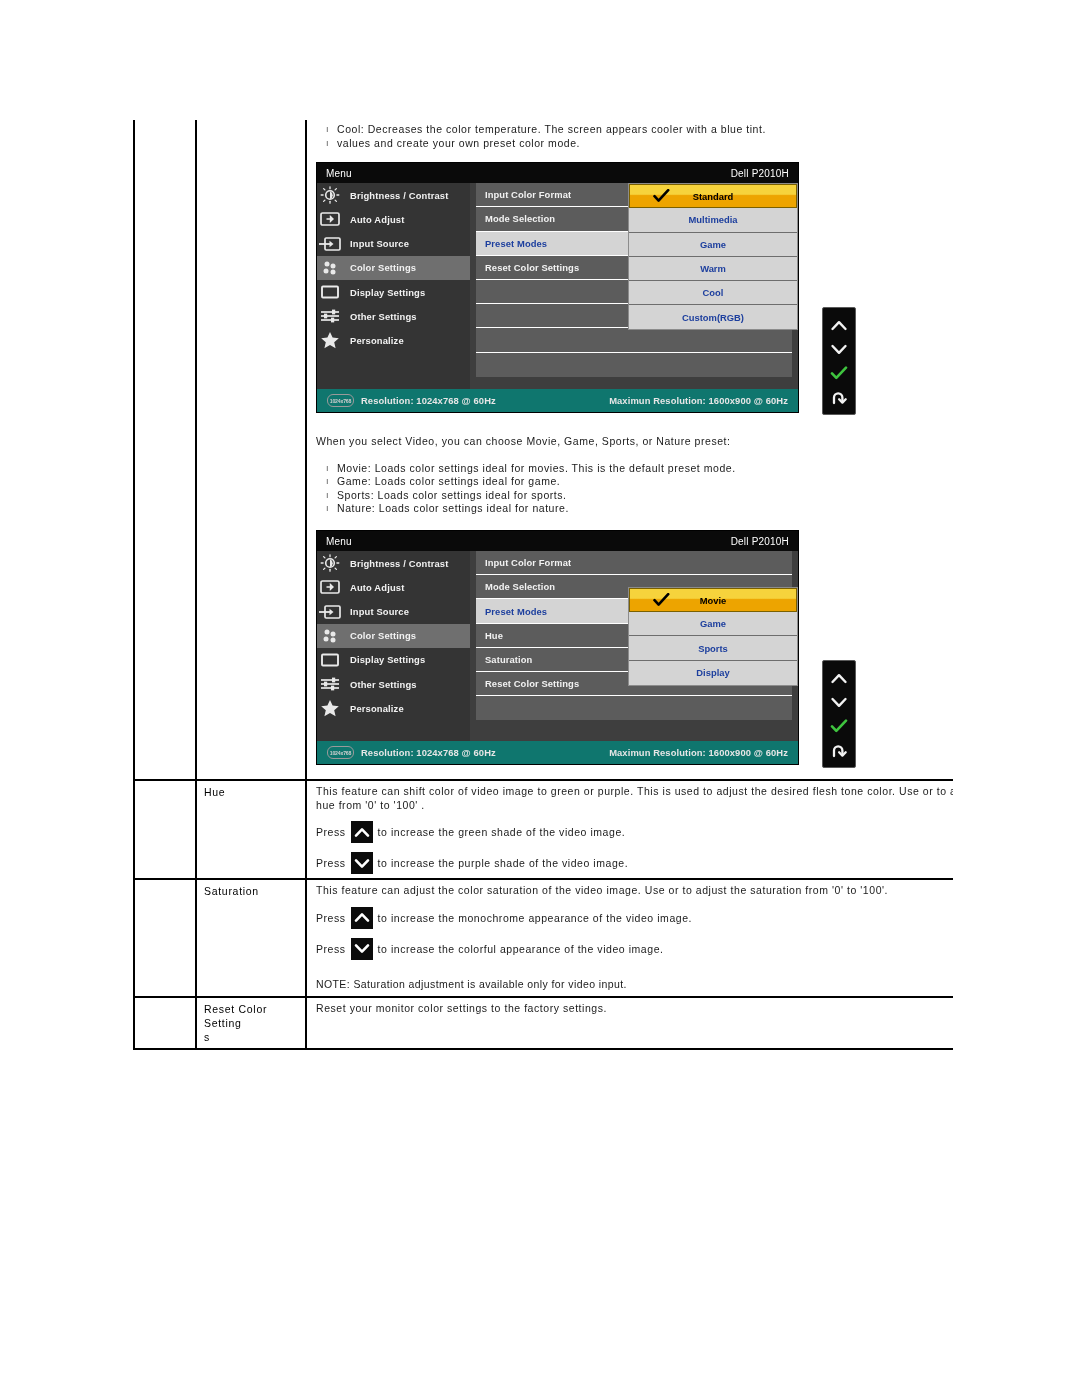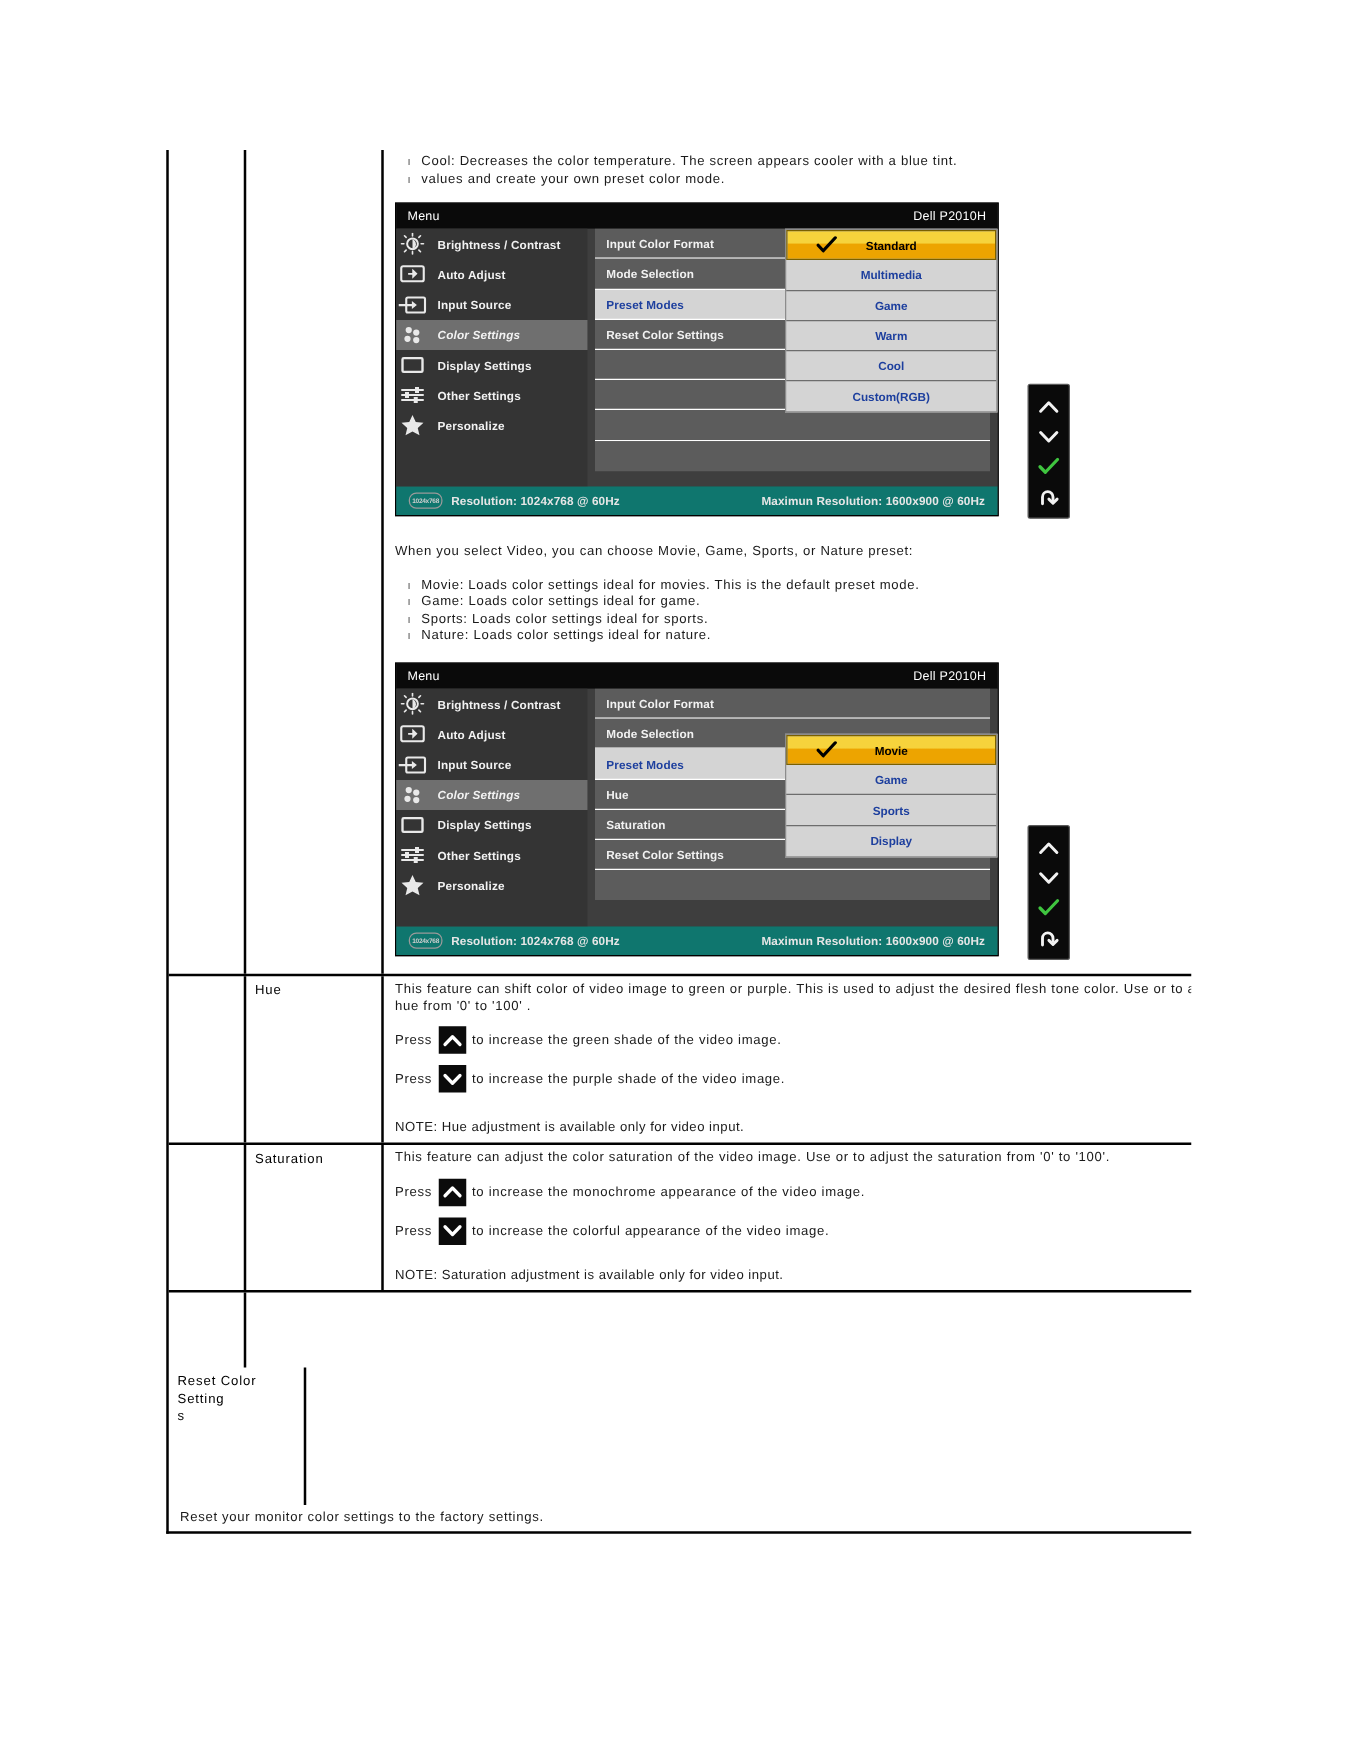--- a/index.html
+++ b/index.html
@@ -152,21 +152,21 @@
     height: 24.2px;
     display: flex;
     align-items: center;
     padding-left: 0;
     box-sizing: border-box;
     color: #f2f2f2;
     font-size: 9.4px;
     font-weight: bold;
     letter-spacing: 0.15px;
   }
-  .nav-item.active { background: #6f6f6f; font-style: italic; }
+  .nav-item.active { background: #6f6f6f; }
   .nav-ico {
     width: 26px;
     flex: 0 0 26px;
     height: 18px;
     display: flex;
     align-items: center;
     justify-content: center;
     margin-right: 7px;
   }
 
@@ -696,21 +696,20 @@
       </div>
       <div class="press-line">
         <span>Press</span>
         <span class="keycap">
           <svg width="16" height="11" viewBox="0 0 16 11">
               <path d="M2 2.4 L8 8.6 L14 2.4" fill="none" stroke="#ffffff" stroke-width="2.6" stroke-linecap="round" stroke-linejoin="round"></path>
             </svg>
         </span>
         <span>to increase the purple shade of the video image.</span>
       </div>
-      <div class="note-line" style="margin-top:22px;margin-bottom:2px;">NOTE: Hue adjustment is available only for video input.</div>
     </div>
   </div>
 
   <div class="row">
     <div class="col-a"></div>
     <div class="col-b">
       <span>Saturation</span>
     </div>
     <div class="col-c">
       <div class="p nowrap-clip">This feature can adjust the color saturation of the video image. Use or to adjust the saturation from '0' to '100'.</div>
@@ -729,21 +728,21 @@
           <svg width="16" height="11" viewBox="0 0 16 11">
               <path d="M2 2.4 L8 8.6 L14 2.4" fill="none" stroke="#ffffff" stroke-width="2.6" stroke-linecap="round" stroke-linejoin="round"></path>
             </svg>
         </span>
         <span>to increase the colorful appearance of the video image.</span>
       </div>
       <div class="note-line" style="margin-bottom:2px;">NOTE: Saturation adjustment is available only for video input.</div>
     </div>
   </div>
 
-  <div class="row" style="min-height:38px;flex-direction:column;">
+  <div class="row" style="min-height:38px;">
     <div class="col-a"></div>
     <div class="col-b">
       <span>Reset Color Setting</span><br>
       <span>s</span>
     </div>
     <div class="col-c">
       <div class="p">Reset your monitor color settings to the factory settings.</div>
     </div>
   </div>
 

